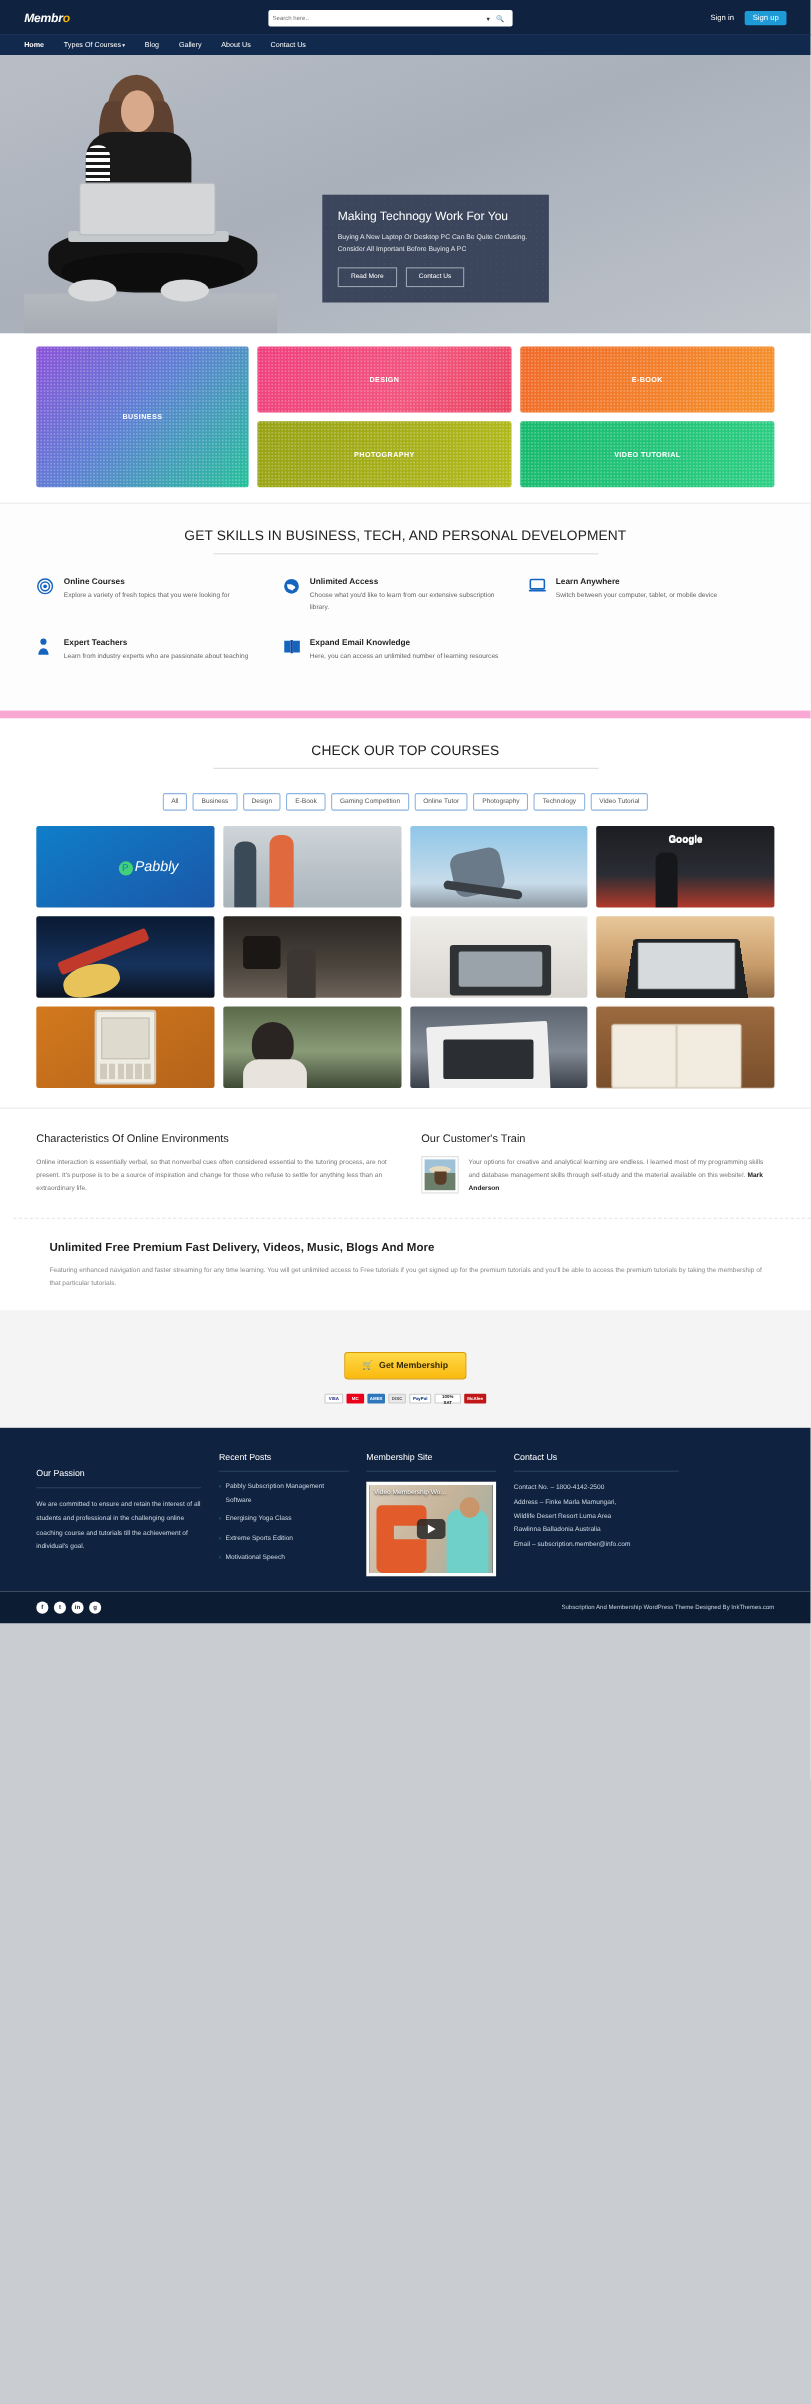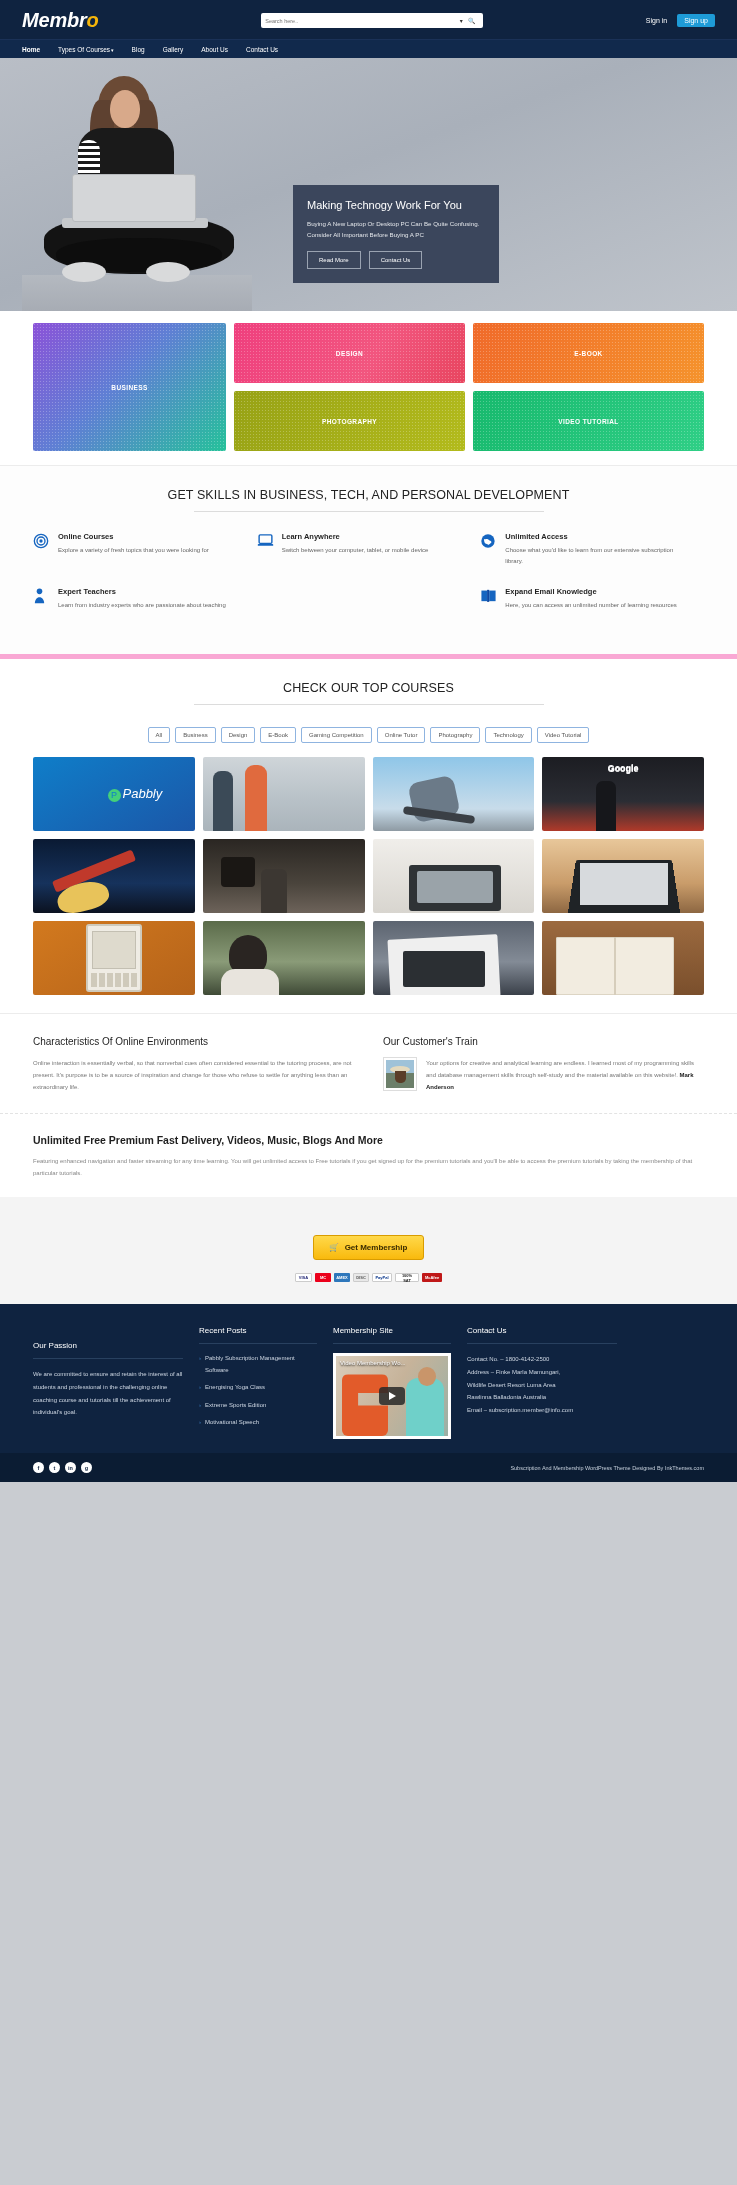--- a/index.html
+++ b/index.html
@@ -7,21 +7,21 @@
   body {
     font-family:"Liberation Sans", sans-serif;
     background:#c9ccd1;
     width:737px;
     -webkit-font-smoothing:antialiased;
   }
   .page { width:737px; margin:0 auto; background:#fff; position:relative; }
 
   
   .topbar { background:#0f2340; padding:9px 22px 7px 22px; display:flex; align-items:center; }
-  .logo { font-size:20px; font-weight:bold; font-style:italic; color:#fff; letter-spacing:-.2px; }
+  .logo { font-size:11px; font-weight:bold; font-style:italic; color:#fff; letter-spacing:-.2px; }
   .logo .o { color:#f5b50a; }
   .search-wrap { flex:1; display:flex; justify-content:center; }
   .search-box { width:222px; height:15px; background:#fff; border-radius:2px; display:flex; align-items:center; padding:0 4px; }
   .search-box input { border:0; outline:0; flex:1; font-size:5.5px; font-family:"Liberation Sans",sans-serif; color:#555; }
   .search-box .ic { font-size:6px; color:#333; padding:0 3px; cursor:pointer; }
   .auth { display:flex; align-items:center; gap:10px; }
   .signin { color:#fff; font-size:7px; cursor:pointer; }
   .signup { background:#1e9bd7; color:#fff; font-size:7px; padding:3px 7px; border-radius:2px; border:0; cursor:pointer; font-family:"Liberation Sans",sans-serif; }
 
   
@@ -77,29 +77,29 @@
   .t-design { background:linear-gradient(120deg,#ef3f7e,#f2567f 60%,#e8455f); }
   .t-ebook { background:linear-gradient(120deg,#f06a2a,#f5932c); }
   .t-photo { background:linear-gradient(120deg,#97a215,#b3bb1c); }
   .t-video { background:linear-gradient(120deg,#17b96d,#2fcf86); }
 
   
   .sect { background:#fdfdfd; border-top:1px solid #ececec; }
   .sect-title { text-align:center; font-size:12.5px; color:#222; font-weight:normal;
     padding:22px 0 0 0; letter-spacing:.1px; }
   .sect-rule { width:350px; height:1px; background:#dcdcdc; margin:9px auto 0 auto; }
-  .feat-grid { display:flex; flex-wrap:wrap; padding:20px 33px 24px 33px;justify-content:space-between; }
+  .feat-grid { display:flex; flex-wrap:wrap; padding:20px 33px 24px 33px; }
   .feat { width:33.33%; display:flex; gap:8px; padding:0 12px 20px 0; }
   .feat-ic { width:17px; flex:0 0 17px; padding-top:1px; }
   .feat-ic svg { display:block; }
   .feat-h { font-size:7.5px; font-weight:bold; color:#1f1f1f; margin-bottom:4px; }
   .feat-p { font-size:6px; color:#666; line-height:1.8; }
 
   
-  .courses { background:#fff; border-top:5px solid #f9a8d4; padding-bottom:18px; }
+  .courses { background:#fff; border-top:7px solid #f9a8d4; padding-bottom:18px; }
   .filters { display:flex; flex-wrap:wrap; gap:5px; justify-content:center; padding:22px 30px 14px 30px; }
   .filter { border:1px solid #8fb4e0; color:#555; background:#fff; font-size:6px;
     padding:4px 7px; border-radius:2px; cursor:pointer; font-family:"Liberation Sans",sans-serif; white-space:nowrap; }
   .grid { display:flex; flex-wrap:wrap; gap:8px; padding:0 33px; }
   .card { width:calc(25% - 6px); height:74px; border-radius:2px; overflow:hidden; position:relative; cursor:pointer; }
   .c1 { background:linear-gradient(150deg,#0f7ec9,#1b57a8); display:flex; align-items:center; justify-content:center; }
   .c1 .pb { color:#fff; font-size:13px; font-weight:normal; font-style:italic;margin-left:42px; }
   .c1 .pbo { display:inline-block; width:13px; height:13px; border-radius:50%; background:#44d07a; color:#0f7ec9; font-size:9px; text-align:center; line-height:13px; margin-right:2px; font-style:normal; }
   .c2 { background:linear-gradient(#cfd5d9 0%,#b9c2c8 55%,#aab4bb 100%); }
   .c2::after { content:""; position:absolute; left:10px; bottom:0; width:20px; height:60px; background:#3b4a57; border-radius:8px 8px 0 0; }
@@ -145,21 +145,21 @@
   .ch-p { font-size:6px; color:#777; line-height:2.0; }
   .rev { display:flex; gap:9px; }
   .rev-av { width:34px; height:34px; flex:0 0 34px; border:1px solid #ddd; padding:2px; background:#fff; }
   .rev-img { width:100%; height:100%; background:linear-gradient(#9fc2d8 0 45%,#6c7f6a 45% 100%); position:relative; }
   .rev-img::before { content:""; position:absolute; left:4px; top:6px; width:20px; height:7px; background:#e4d9bd; border-radius:50%; }
   .rev-img::after { content:""; position:absolute; left:9px; top:11px; width:11px; height:12px; background:#5a3d28; border-radius:0 0 40% 40%; }
   .rev-t { font-size:6px; color:#777; line-height:2.0; }
   .rev-t b { color:#222; }
 
   
-  .unl { padding:20px 33px 18px 33px; background:#fff; border-top:1px dashed #e3e3e3; }
+  .unl { padding:20px 33px 18px 33px; background:#fff; border-top:1px dashed #e3e3e3;margin-left:12px; }
   .unl-h { font-size:10.5px; font-weight:bold; color:#1f1f1f; margin-bottom:9px; }
   .unl-p { font-size:6px; color:#888; line-height:2.0; }
 
   
   .cta { background:#f4f4f4; padding:22px 60px 22px 60px; text-align:center; }
   .cta-h { font-size:13px; color:#555; line-height:1.65; font-weight:normal; }
   .cta-btn { margin:16px auto 0 auto; display:inline-flex; align-items:center; gap:5px;
     background:linear-gradient(#ffd94a,#f9b90d); border:1px solid #d99c00; color:#3a2c00;
     font-size:8px; font-weight:bold; padding:7px 16px; border-radius:3px; cursor:pointer;
     font-family:"Liberation Sans",sans-serif; }
@@ -290,40 +290,40 @@
               <circle cx="12" cy="12" r="2.5" fill="#1565c0"></circle>
             </svg>
           </div>
     <div>
       <div class="feat-h">Online Courses</div>
       <div class="feat-p">Explore a variety of fresh topics that you were looking for</div>
     </div>
   </div>
         <div class="feat">
     <div class="feat-ic">
+            <svg width="16" height="16" viewBox="0 0 24 24">
+              <circle cx="12" cy="12" r="10" fill="#1565c0"></circle>
+              <path d="M6 9c3 1 5-1 7 1s3 1 4 3-2 2-3 4-3-1-5-1-3-3-3-7z" fill="#fff"></path>
+            </svg>
+          </div>
+    <div>
+      <div class="feat-h">Unlimited Access</div>
+      <div class="feat-p">Choose what you'd like to learn from our extensive subscription library.</div>
+    </div>
+  </div>
+        <div class="feat">
+    <div class="feat-ic">
             <svg width="17" height="15" viewBox="0 0 24 20">
               <rect x="3" y="2" width="18" height="12" rx="1.5" fill="none" stroke="#1565c0" stroke-width="2"></rect>
               <rect x="1" y="15" width="22" height="2.4" rx="1.2" fill="#1565c0"></rect>
             </svg>
           </div>
     <div>
       <div class="feat-h">Learn Anywhere</div>
       <div class="feat-p">Switch between your computer, tablet, or mobile device</div>
-    </div>
-  </div>
-        <div class="feat">
-    <div class="feat-ic">
-            <svg width="16" height="16" viewBox="0 0 24 24">
-              <circle cx="12" cy="12" r="10" fill="#1565c0"></circle>
-              <path d="M6 9c3 1 5-1 7 1s3 1 4 3-2 2-3 4-3-1-5-1-3-3-3-7z" fill="#fff"></path>
-            </svg>
-          </div>
-    <div>
-      <div class="feat-h">Unlimited Access</div>
-      <div class="feat-p">Choose what you'd like to learn from our extensive subscription library.</div>
     </div>
   </div>
         <div class="feat">
     <div class="feat-ic">
             <svg width="13" height="16" viewBox="0 0 18 24">
               <circle cx="9" cy="5" r="4.2" fill="#1565c0"></circle>
               <path d="M2 23c0-5 3-9 7-9s7 4 7 9z" fill="#1565c0"></path>
             </svg>
           </div>
     <div>

